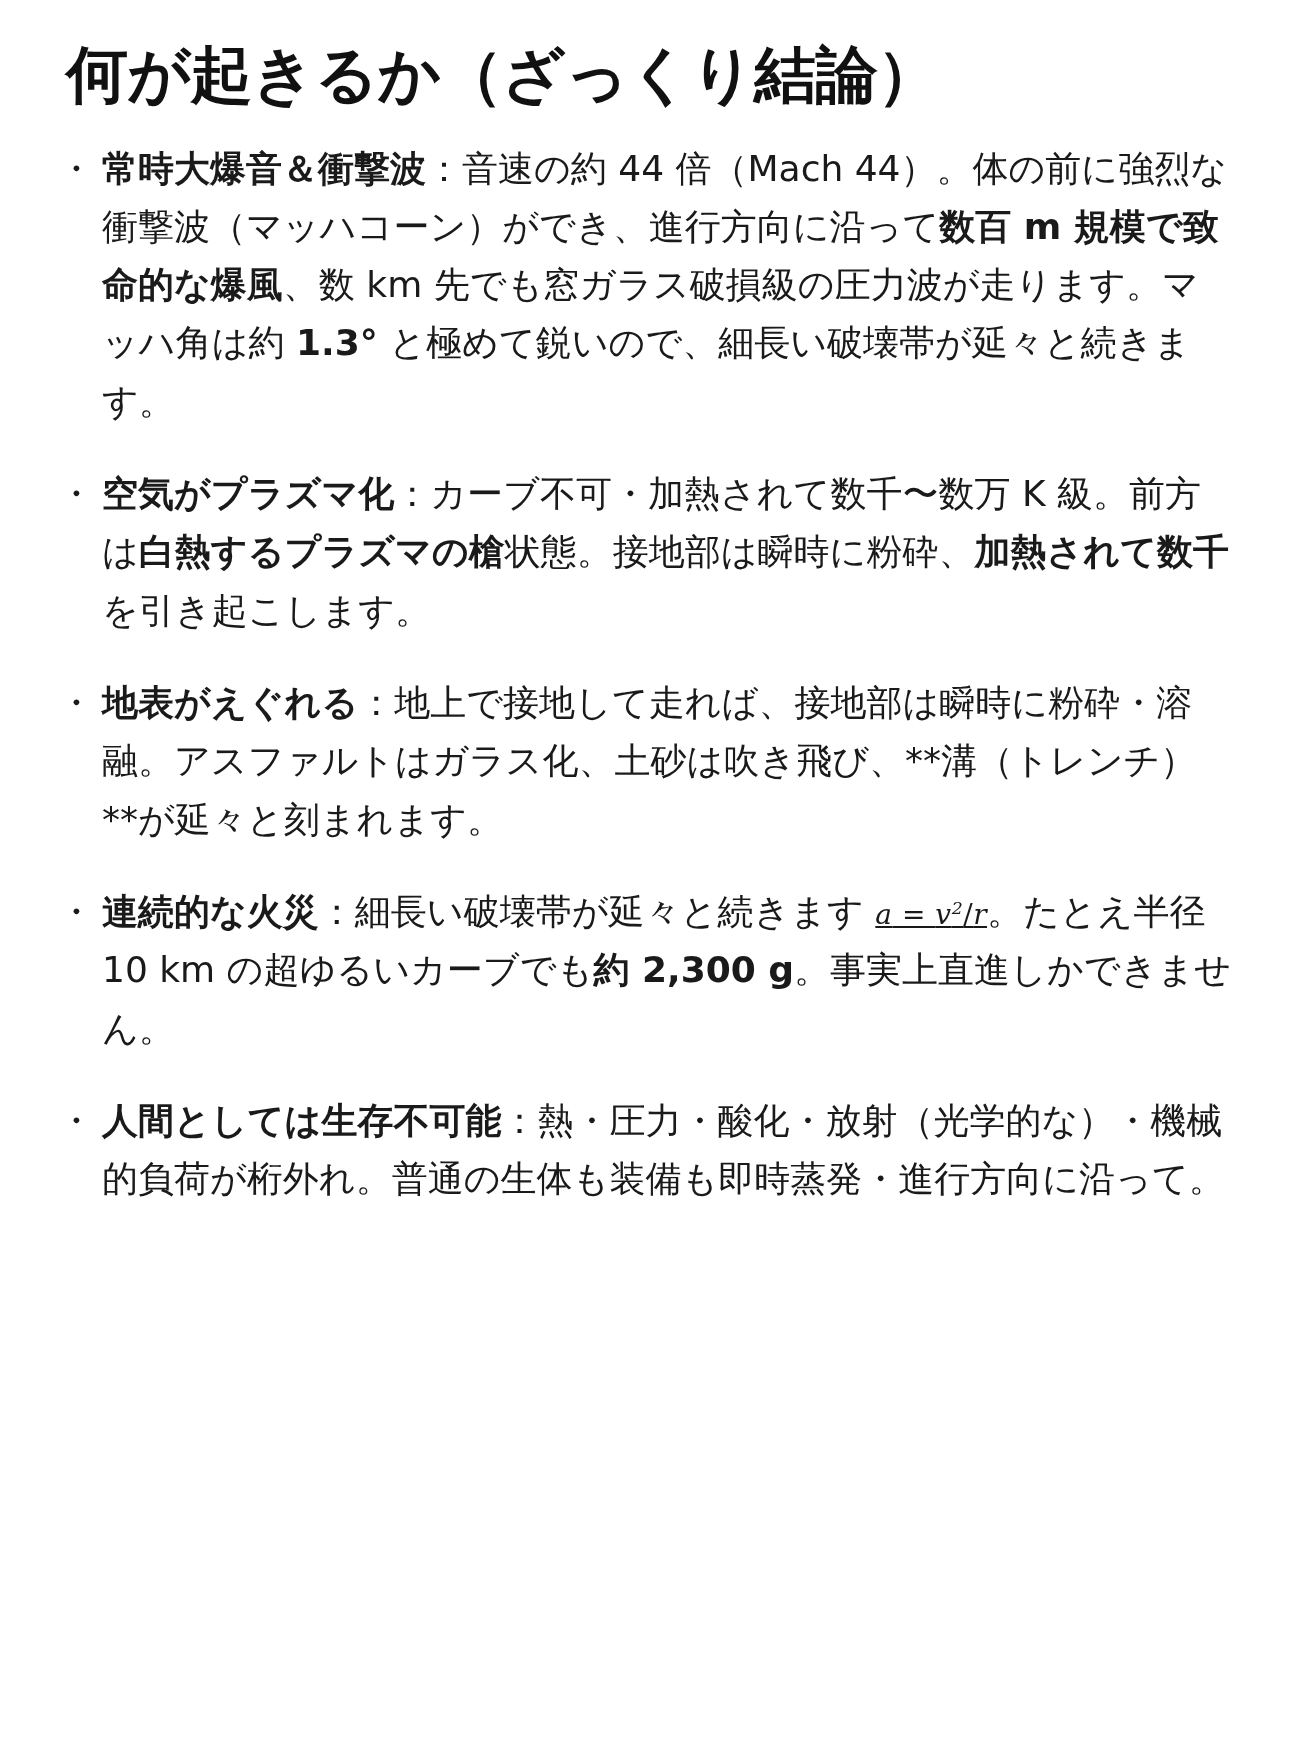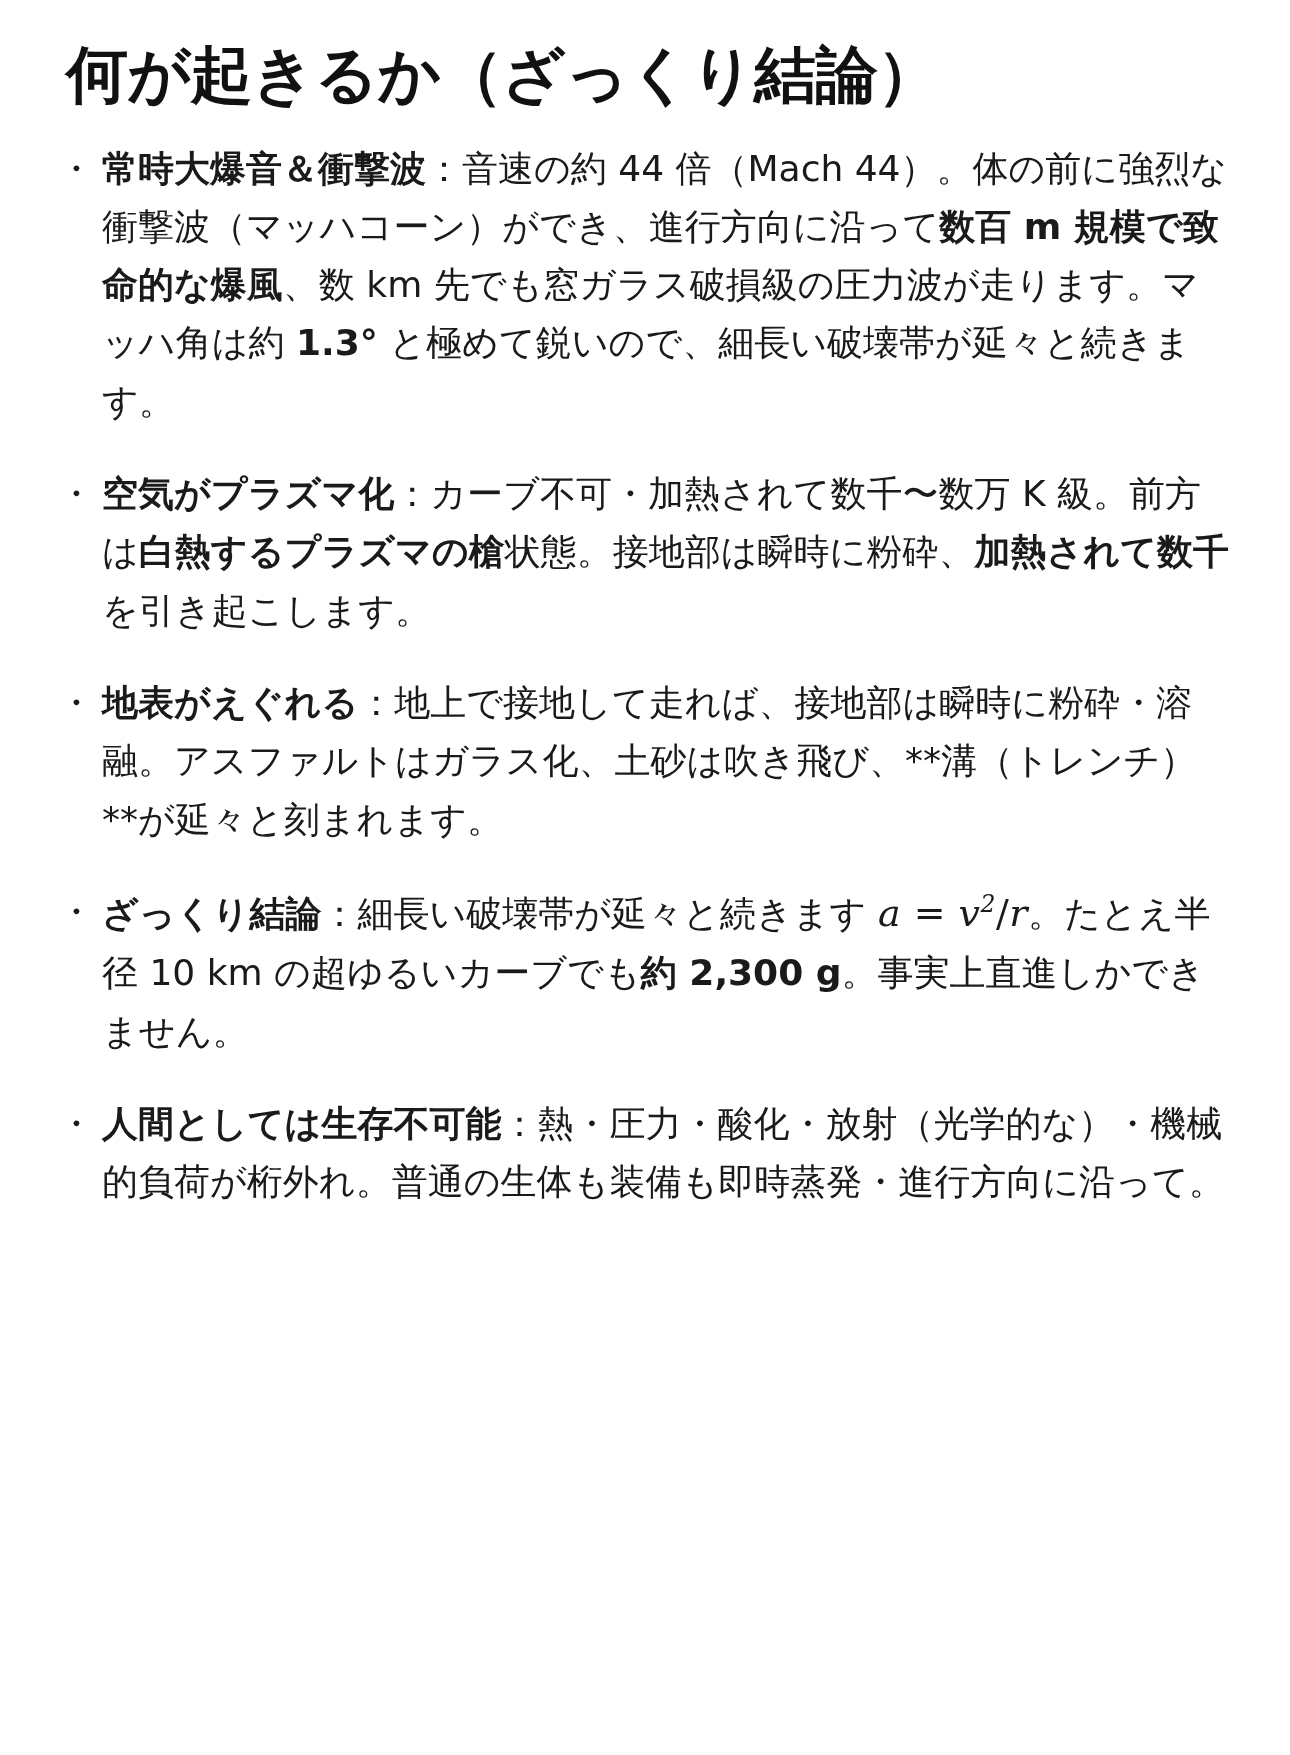--- a/index.html
+++ b/index.html
@@ -53,22 +53,23 @@
   }
   .b {
     font-weight: 700;
   }
   .para {
     display: inline;
   }
   .formula {
     font-family: "DejaVu Serif", "Liberation Serif", serif;
     font-style: italic;
-    font-size: 38px;
+    font-size: 28px;
     letter-spacing: 0.5px;
+    text-decoration: underline;
   }
   .formula sup {
     font-size: 0.62em;
     font-style: italic;
     vertical-align: super;
   }
   .formula .op {
     font-style: normal;
   }
   .nowrap { white-space: nowrap; }
@@ -88,21 +89,21 @@
 
     <li>
       <span class="b">空気がプラズマ化</span><span>：</span><span class="para">カーブ不可・加熱されて数千〜数万 K 級。前方は</span><span class="b">白熱するプラズマの槍</span><span class="para">状態。接地部は瞬時に粉砕、</span><span class="b">加熱されて数千</span><span class="para">を引き起こします。</span>
     </li>
 
     <li>
       <span class="b">地表がえぐれる</span><span>：</span><span class="para">地上で接地して走れば、接地部は瞬時に粉砕・溶融。アスファルトはガラス化、土砂は吹き飛び、**溝（トレンチ）**が延々と刻まれます。</span>
     </li>
 
     <li>
-      <span class="b">ざっくり結論</span><span>：</span><span class="para">細長い破壊帯が延々と続きます </span><span class="formula nowrap"><span>a</span><span class="op"> = </span><span>v</span><sup>2</sup><span class="op">/</span><span>r</span></span><span class="para">。たとえ半径 10 km の超ゆるいカーブでも</span><span class="b">約 2,300 g</span><span class="para">。事実上直進しかできません。</span>
+      <span class="b">連続的な火災</span><span>：</span><span class="para">細長い破壊帯が延々と続きます </span><span class="formula nowrap"><span>a</span><span class="op"> = </span><span>v</span><sup>2</sup><span class="op">/</span><span>r</span></span><span class="para">。たとえ半径 10 km の超ゆるいカーブでも</span><span class="b">約 2,300 g</span><span class="para">。事実上直進しかできません。</span>
     </li>
 
     <li>
       <span class="b">人間としては生存不可能</span><span>：</span><span class="para">熱・圧力・酸化・放射（光学的な）・機械的負荷が桁外れ。普通の生体も装備も即時蒸発・進行方向に沿って。</span>
     </li>
 
   </ul>
 </div>
 
 </body></html>

